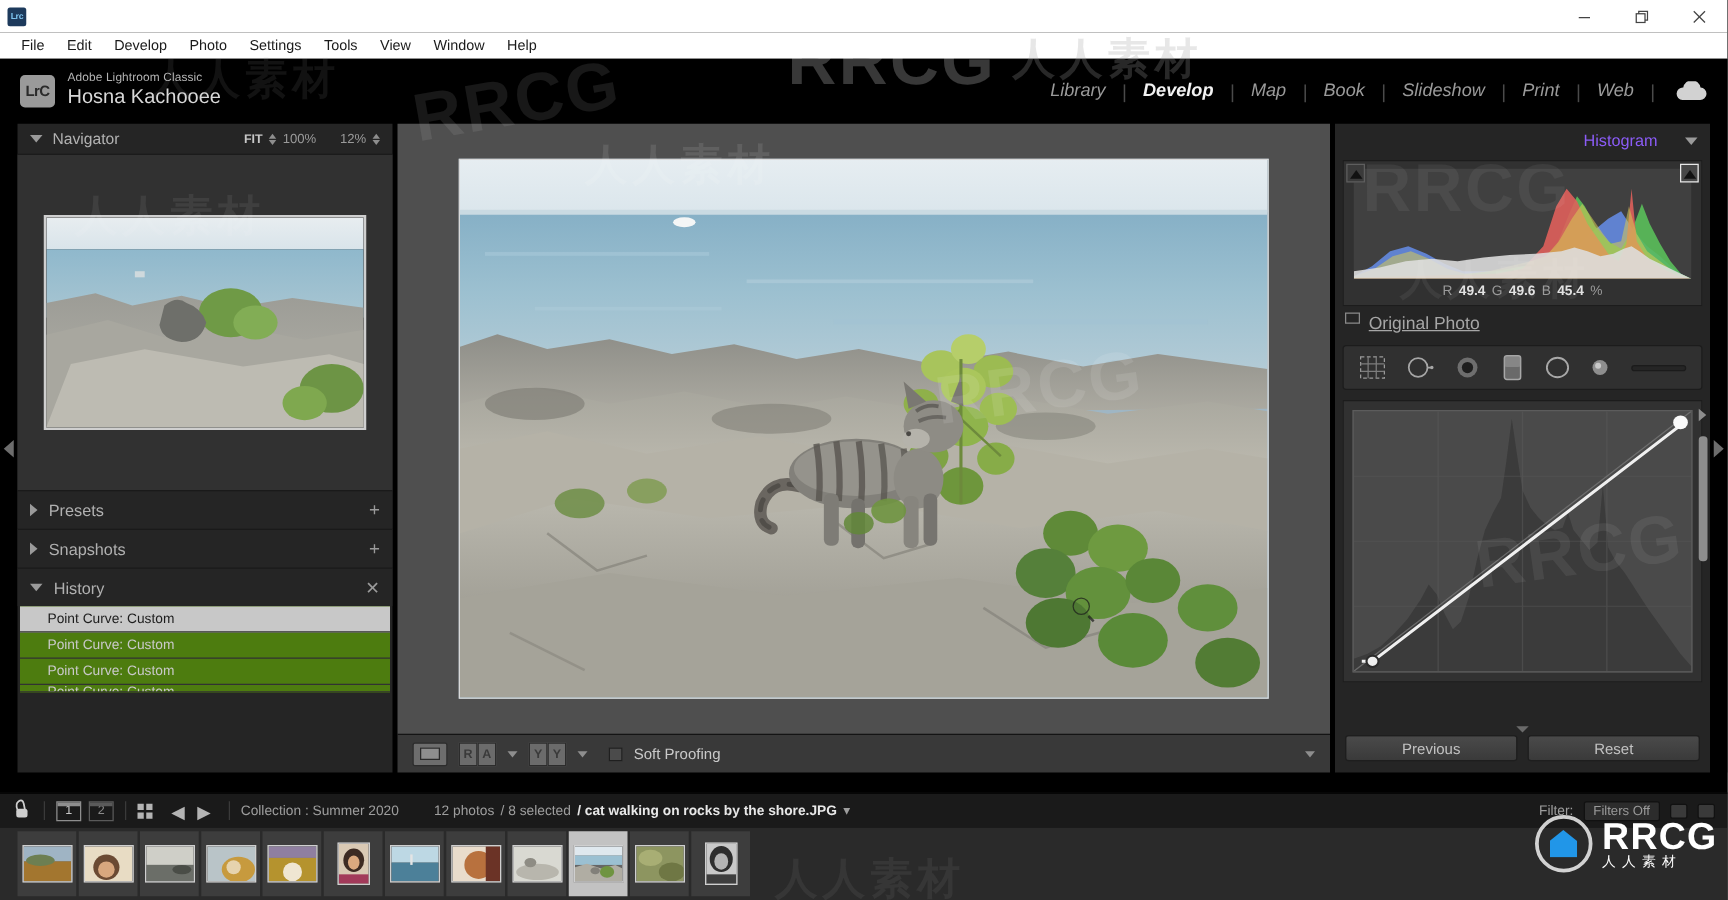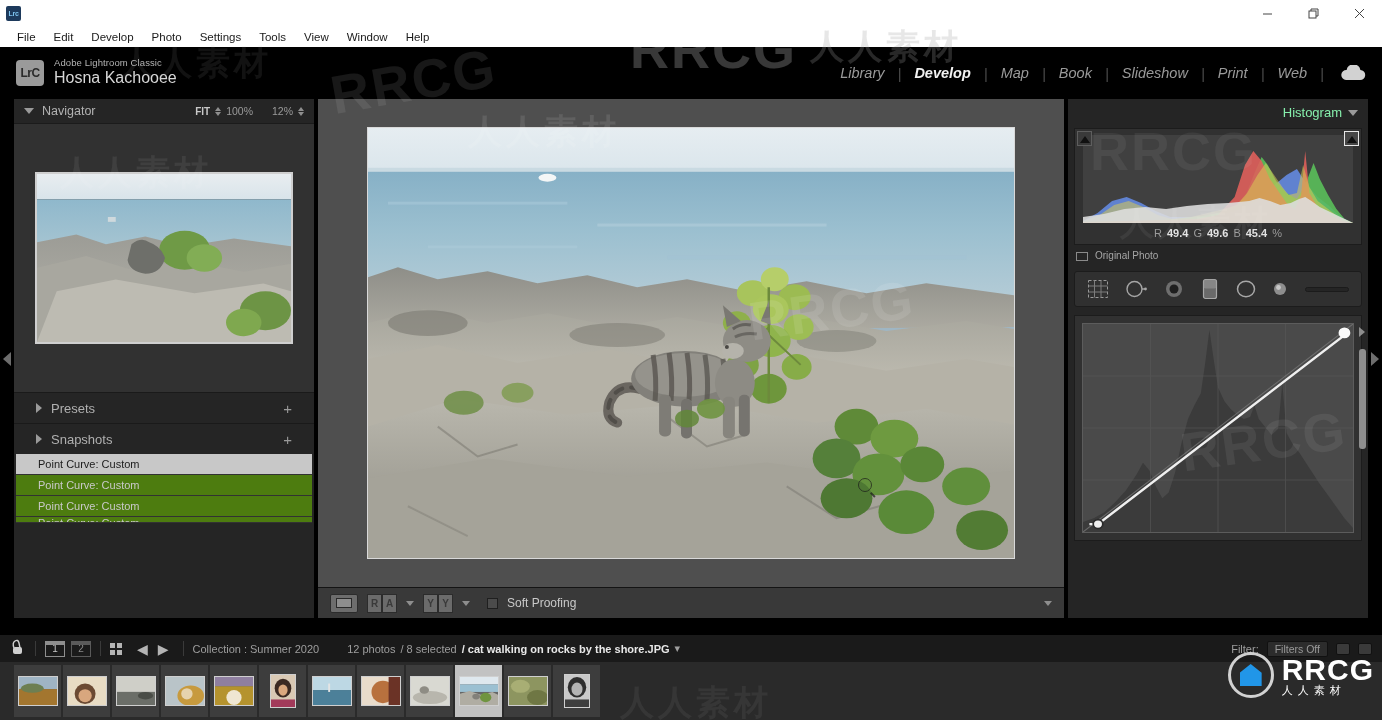--- a/index.html
+++ b/index.html
@@ -104,21 +104,21 @@
   .navigator-body {
     height: 268px; background: #313131; padding: 28px 14px;
     display: flex; align-items: center; justify-content: center;
   }
   .nav-thumb {
     width: 258px; height: 172px; border: 2px solid #cfcfcf;
     position: relative; overflow: hidden;
   }
 
   .panel-row {
-    display: flex; align-items: center; height: 31px; padding: 0 22px;
+    display: flex; align-items: center; height: 31px; padding: 0 10px;
     color: #b0b0b0; font-size: 13px; gap: 9px;
     border-top: 1px solid #1a1a1a; background: #252525;
   }
   .plus-btn { color: #9a9a9a; font-size: 15px; line-height: 1; }
   .x-btn { color: #9a9a9a; font-size: 14px; line-height: 1; }
 
   .history-list { background: #4d7c0f; margin: 0 2px; overflow: hidden; flex: 0 0 auto; }
   .hist-item {
     font-size: 11px; color: #c9c9c9; padding: 4px 10px 4px 22px;
     border-bottom: 1px solid #323232;
@@ -192,22 +192,22 @@
   .tb-label { font-size: 12px; color: #c9c9c9; }
   .tb-right-caret { margin-left: auto; }
 
   
   .right-panel {
     position: absolute; right: 14px; top: 0; width: 300px; bottom: 0;
     background: #252525; display: flex; flex-direction: column;
   }
   .hist-header {
     display: flex; align-items: center; justify-content: flex-end;
-    height: 27px; padding: 0 10px; gap: 6px;
-    color: #86efac; font-size: 13px;
+    height: 27px; padding: 0 10px; gap: 22px;
+    color: #8b5cf6; font-size: 13px;
   }
   .histogram-box {
     margin: 2px 6px 0; background: #313131; border: 1px solid #1c1c1c;
     padding: 6px 8px 3px; position: relative;
   }
   .hgram {
     height: 88px; position: relative; background: #404040; overflow: hidden;
   }
   .clip-sq {
     position: absolute; width: 15px; height: 15px; top: 2px;
@@ -220,22 +220,22 @@
     content: ''; width: 0; height: 0; border-left: 5px solid transparent;
     border-right: 5px solid transparent; border-bottom: 7px solid #111;
     margin-bottom: 2px;
   }
   .rgb-row {
     display: flex; align-items: center; justify-content: center; gap: 5px;
     font-size: 11px; color: #9a9a9a; padding: 4px 0 2px;
   }
   .rgb-row b { color: #e2e2e2; font-size: 11px; }
   .orig-row {
-    display: flex; align-items: flex-end; gap: 7px; padding: 5px 8px 3px;
-    font-size: 10px; color: #a6a6a6;
+    display: flex; align-items: flex-start; gap: 7px; padding: 5px 8px 3px;
+    font-size: 14px; color: #a6a6a6; text-decoration: underline;
   }
   .orig-chk { width: 12px; height: 9px; border: 1px solid #8a8a8a; }
 
   .tool-strip {
     margin: 7px 6px 0; background: #303030; border: 1px solid #1c1c1c;
     border-radius: 3px; height: 36px; display: flex; align-items: center;
     padding: 0 12px; gap: 16px;
   }
   .tool-icon { display: flex; align-items: center; }
   .brush-slider {
@@ -476,20 +476,25 @@
       <span class="ph-title">Presets</span>
       <span class="plus-btn">+</span>
     </div>
 
     <div class="panel-row">
       <span class="tri right"></span>
       <span class="ph-title">Snapshots</span>
       <span class="plus-btn">+</span>
     </div>
 
+    <div class="panel-row">
+      <span class="tri"></span>
+      <span class="ph-title">History</span>
+      <span class="x-btn">✕</span>
+    </div>
 
     <div class="history-list">
       <div class="hist-item selected">Point Curve: Custom</div>
       <div class="hist-item">Point Curve: Custom</div>
       <div class="hist-item">Point Curve: Custom</div>
       <div class="hist-item" style="height:6px;overflow:hidden;padding-top:0;padding-bottom:0;">Point Curve: Custom</div>
     </div>
 
   </div>
 
@@ -745,20 +750,25 @@
 
           <circle cx="14" cy="202" r="4.5" fill="#efefef" stroke="#2b2b2b" stroke-width="1.6"></circle>
           <circle cx="244" cy="9" r="5.5" fill="#fafafa"></circle>
         </svg>
       </div>
     </div>
 
     <div class="panel-arrow-r"></div>
     <div class="panel-scroll"></div>
 
+    <div class="panel-bottom">
+      <div class="panel-dot"></div>
+      <div class="lr-btn">Previous</div>
+      <div class="lr-btn">Reset</div>
+    </div>
   </div>
 </div>
 
 <div class="filmstrip-bar">
   <span>
     <svg width="16" height="17" viewBox="0 0 16 17">
       <path d="M4 10 q-2 -5 1 -7 q3 -2 4 2 l1 5" fill="none" stroke="#cfcfcf" stroke-width="1.4"></path>
       <rect x="3" y="9" width="9" height="7" rx="2" fill="#cfcfcf"></rect>
     </svg>
   </span>

